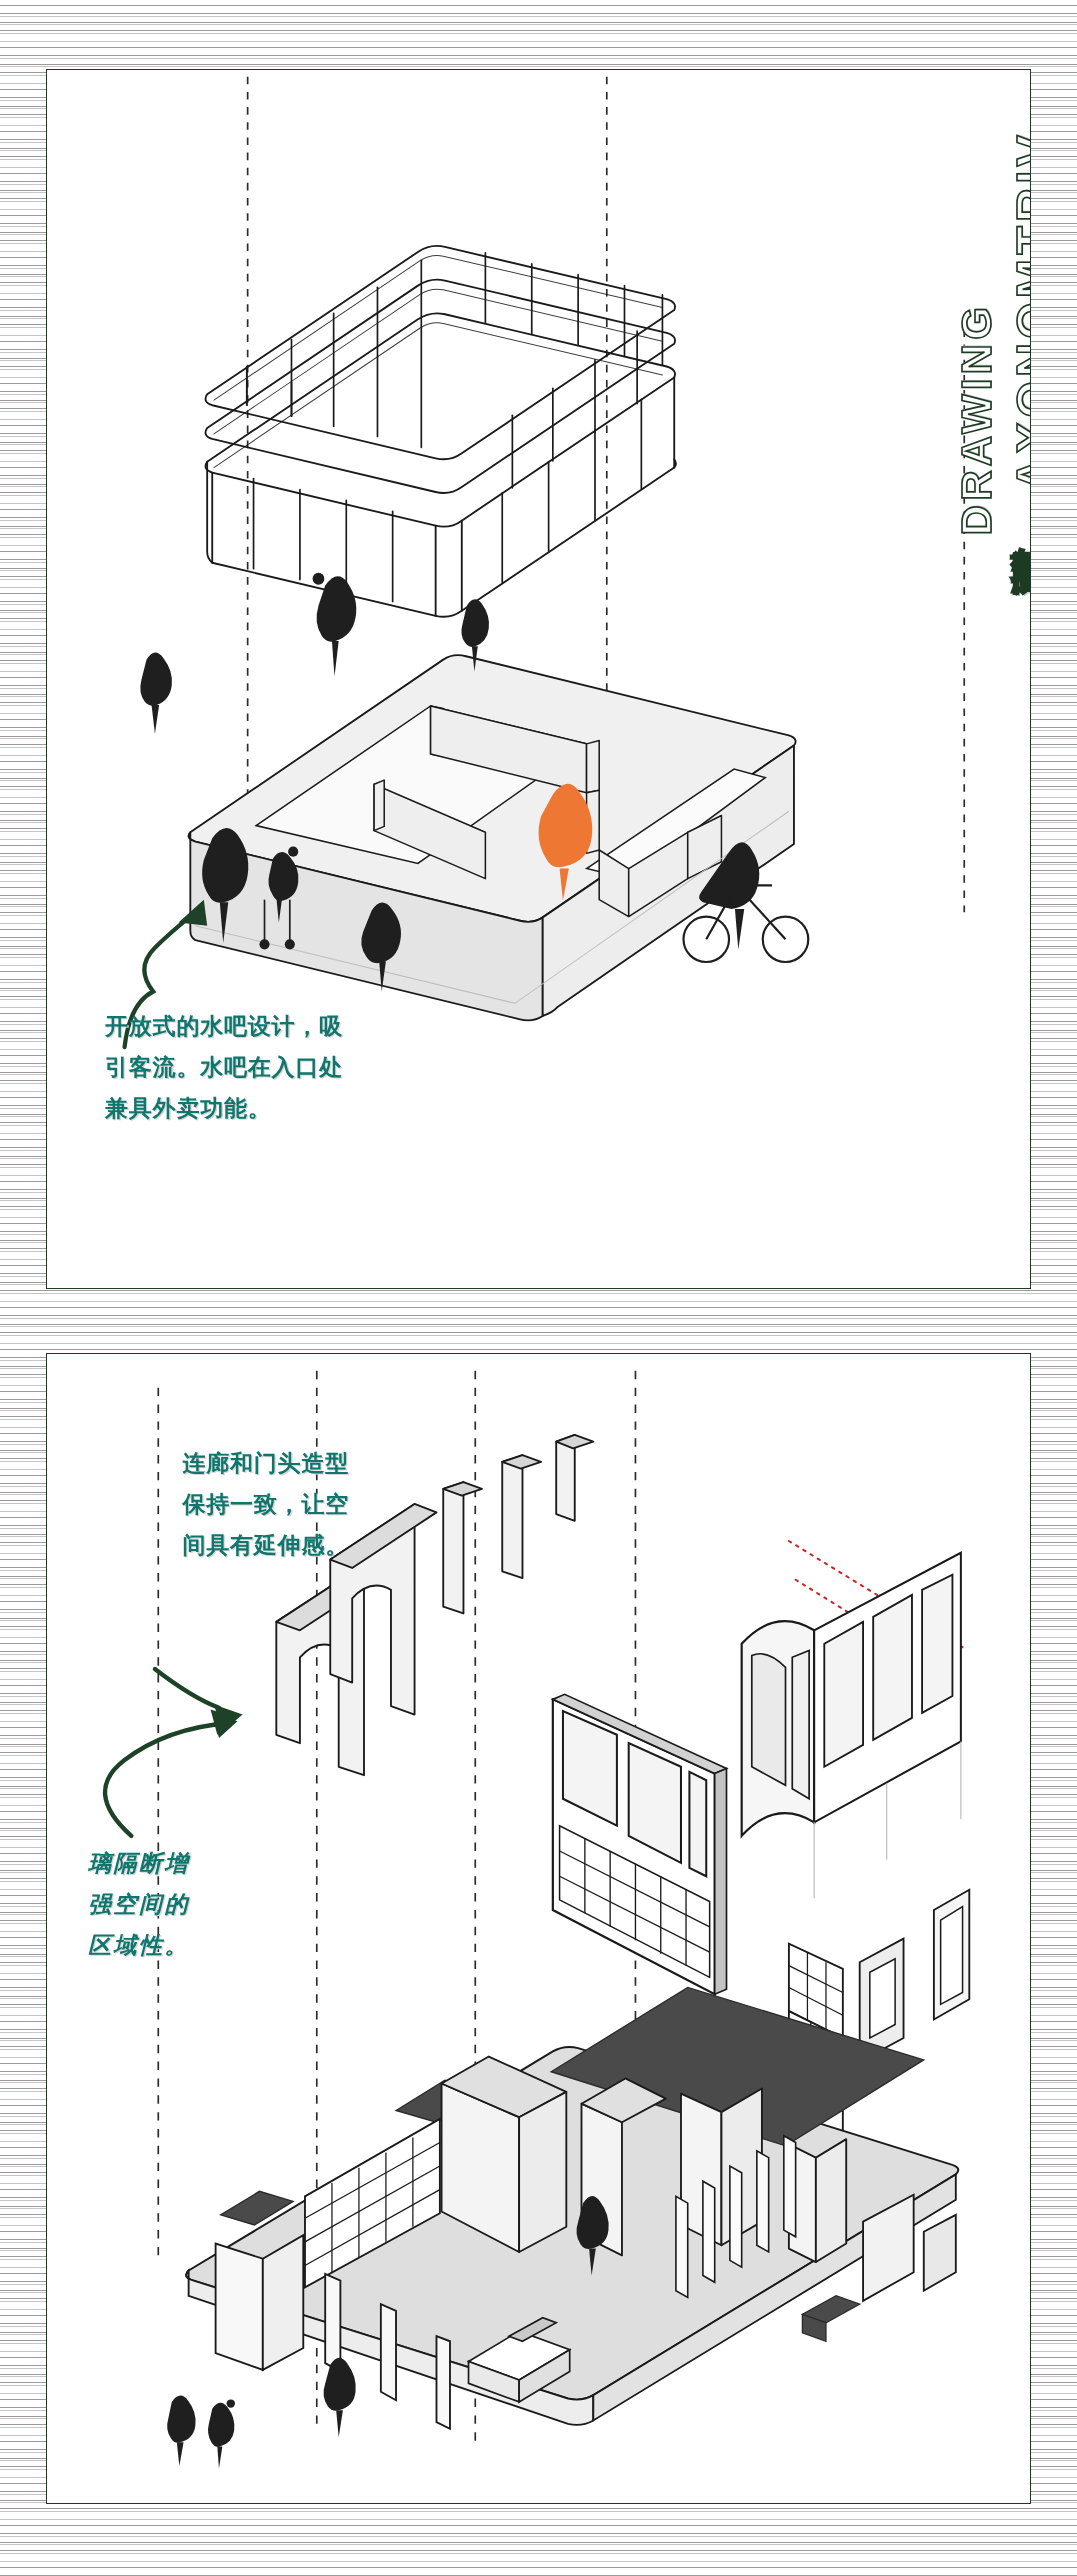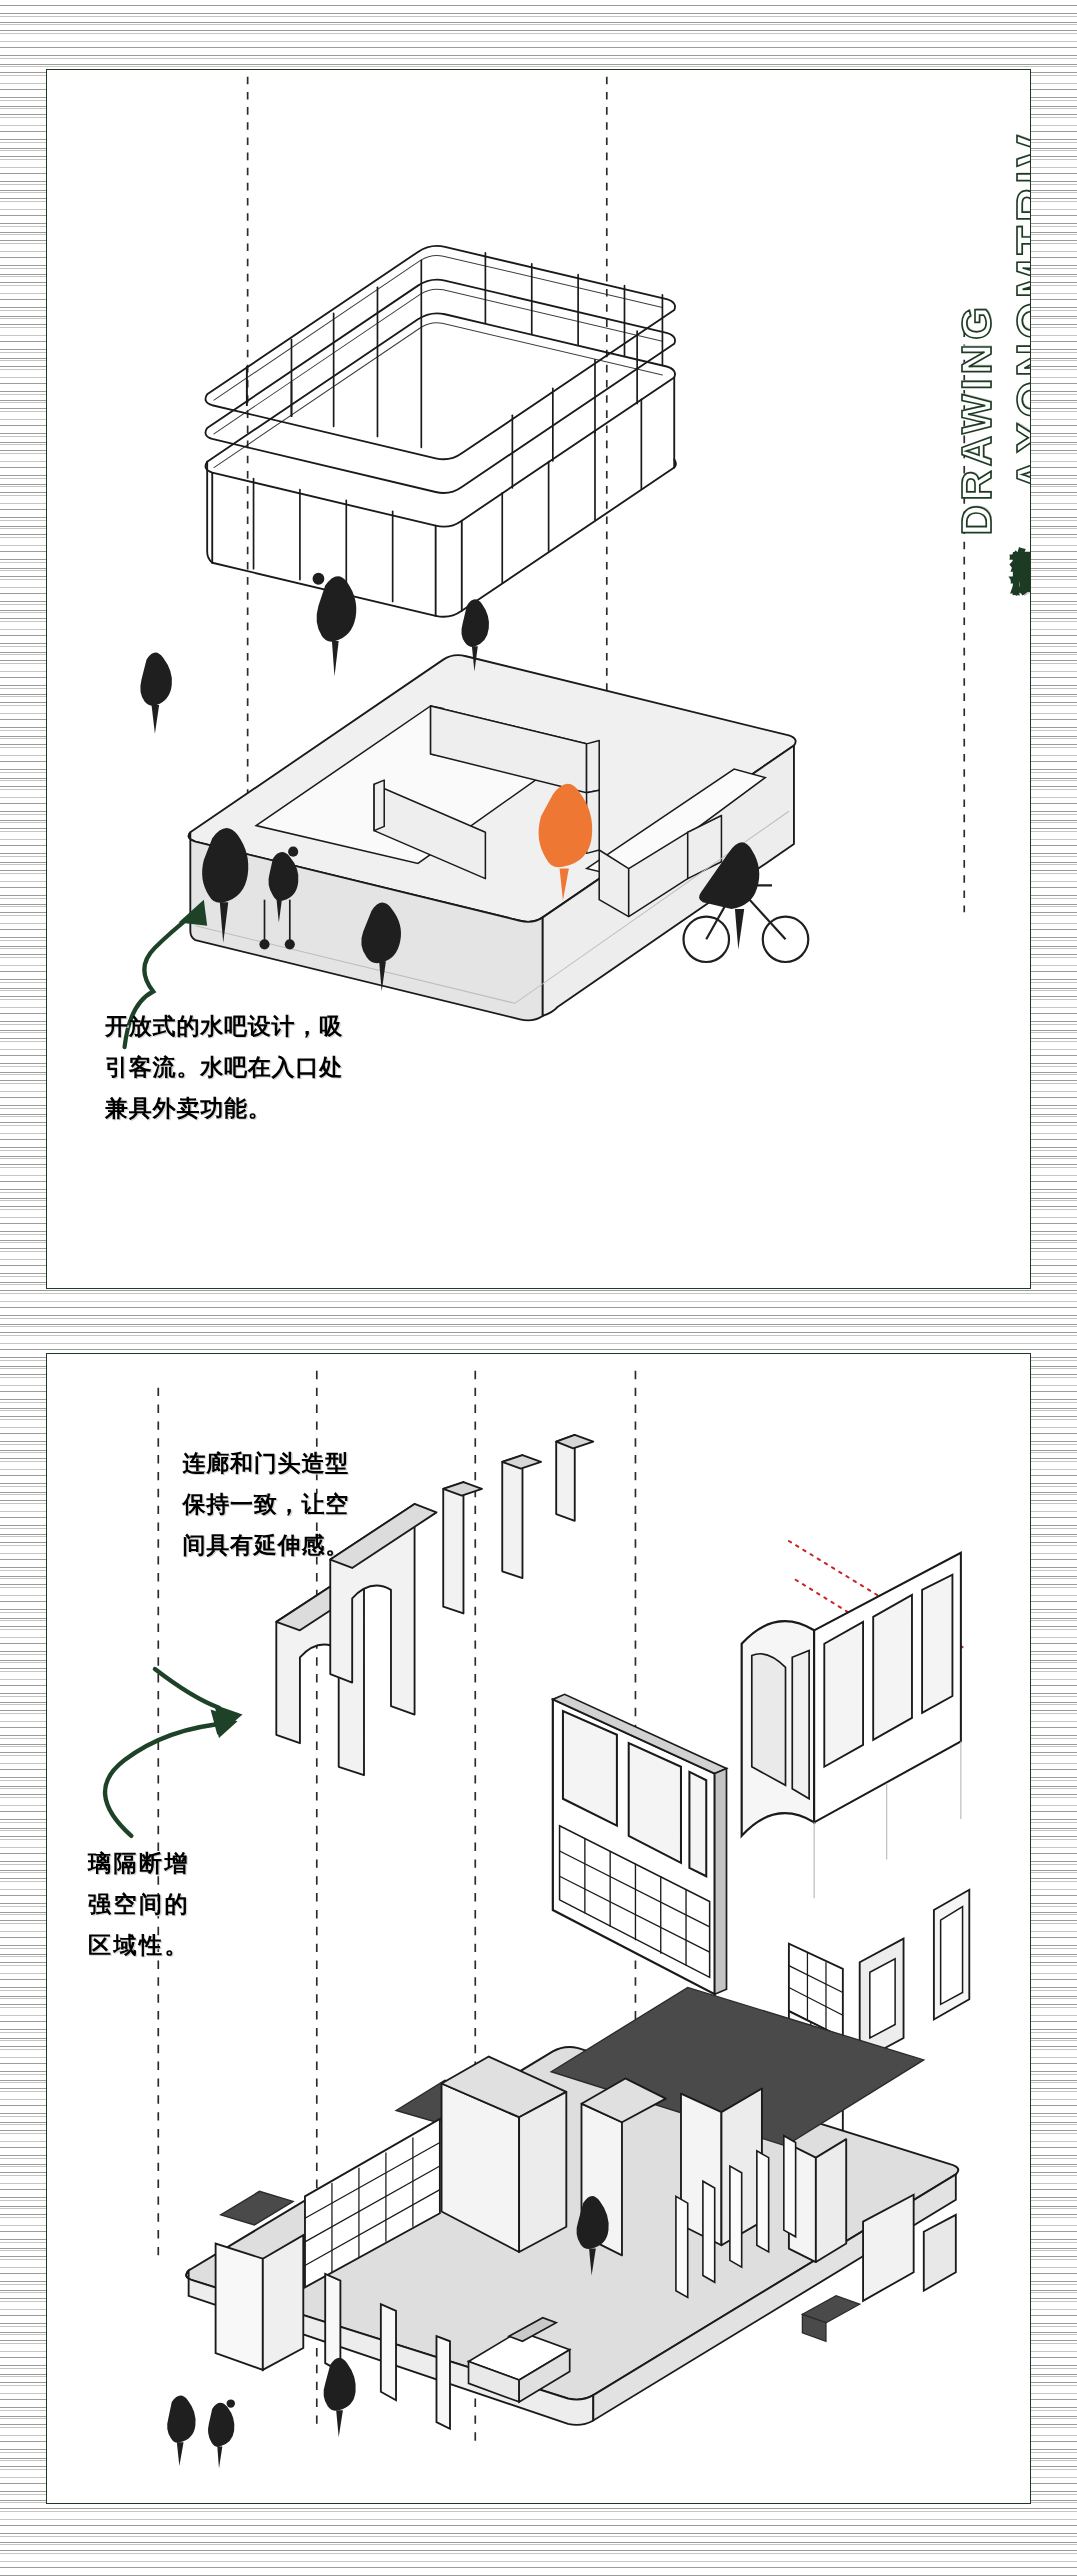--- a/index.html
+++ b/index.html
@@ -53,31 +53,31 @@
     position:absolute; right:3.4px; top:396px;
     writing-mode:vertical-rl; text-orientation:upright;
     font-size:44px; font-weight:700; letter-spacing:3.4px;
     color:#ffffff; -webkit-text-stroke:1.9px #1d3b23;
     text-shadow:1.7px 1.7px 0 #c7c7c7;
   }
 
   
   .caption {
     position:absolute; z-index:6;
-    color:#000000;
+    color:#0f766e;
     font-weight:700;
     font-size:23px;
     line-height:1.78;
     letter-spacing:0.8px;
     text-shadow:1.3px 1.3px 0 #d5d5d5;
     white-space:pre-wrap;
   }
   #caption-1 { left:105px; top:1006px; width:278px; }
   #caption-2 { left:88px; top:1443px; width:261px;text-align:right; }
-  #caption-3 { left:88px; top:1843px; width:202px; letter-spacing:2.5px; }
+  #caption-3 { left:88px; top:1843px; width:202px; letter-spacing:2.5px;font-style:italic; }
 </style>
 </head>
 <body>
 
 <div id="stripes"></div>
 
 <div class="panel" id="panel-1">
   <div class="panel-inner">
     <svg class="panel-svg" viewBox="0 0 1166 1446" preserveAspectRatio="none">
 

